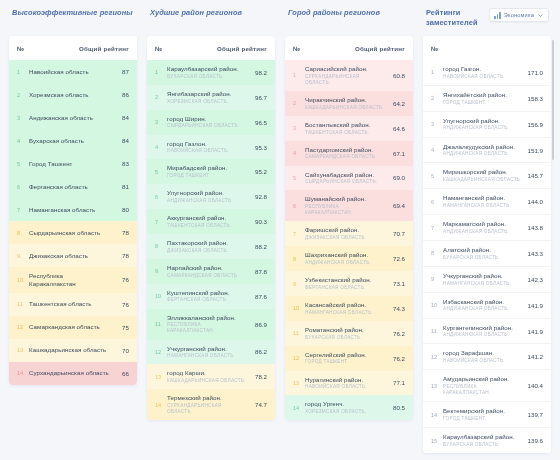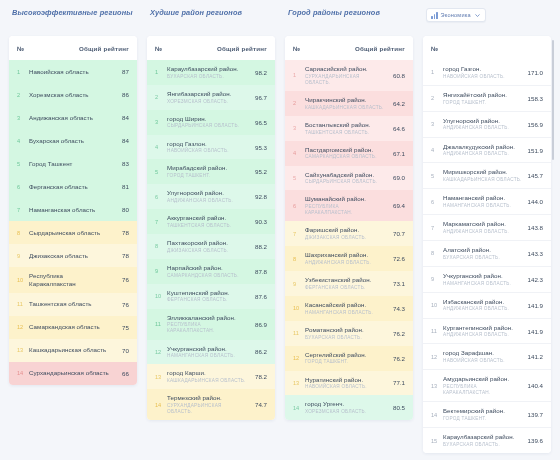--- a/index.html
+++ b/index.html
@@ -510,20 +510,21 @@
           <div class="body">
             <div class="name">город Ургенч.</div>
             <div class="sub">Хорезмская область.</div>
           </div>
           <span class="val">80.5</span>
         </div>
       </div>
     </div>
     <div class="col col4wrap">
       <div class="col-head">
+        <div class="col-title">Рейтинги заместителей</div>
         <div class="selector">
           <span class="bars">
             <i></i>
             <i></i>
             <i></i>
           </span>
           <span class="sel-label">Экономика</span>
           <svg class="chev" viewBox="0 0 12 12">
             <path d="M3 4.6 L6 7.8 L9 4.6" fill="none" stroke="#6e8dc4" stroke-width="1.4" stroke-linecap="round" stroke-linejoin="round"></path>
           </svg>

